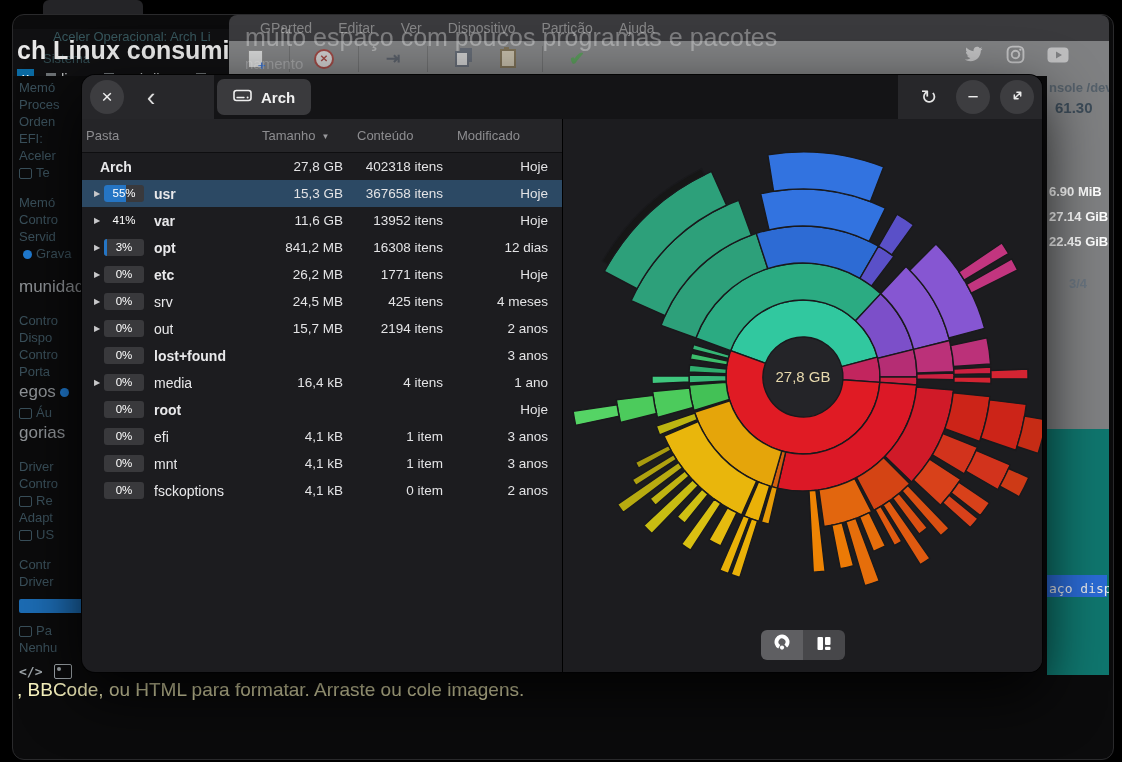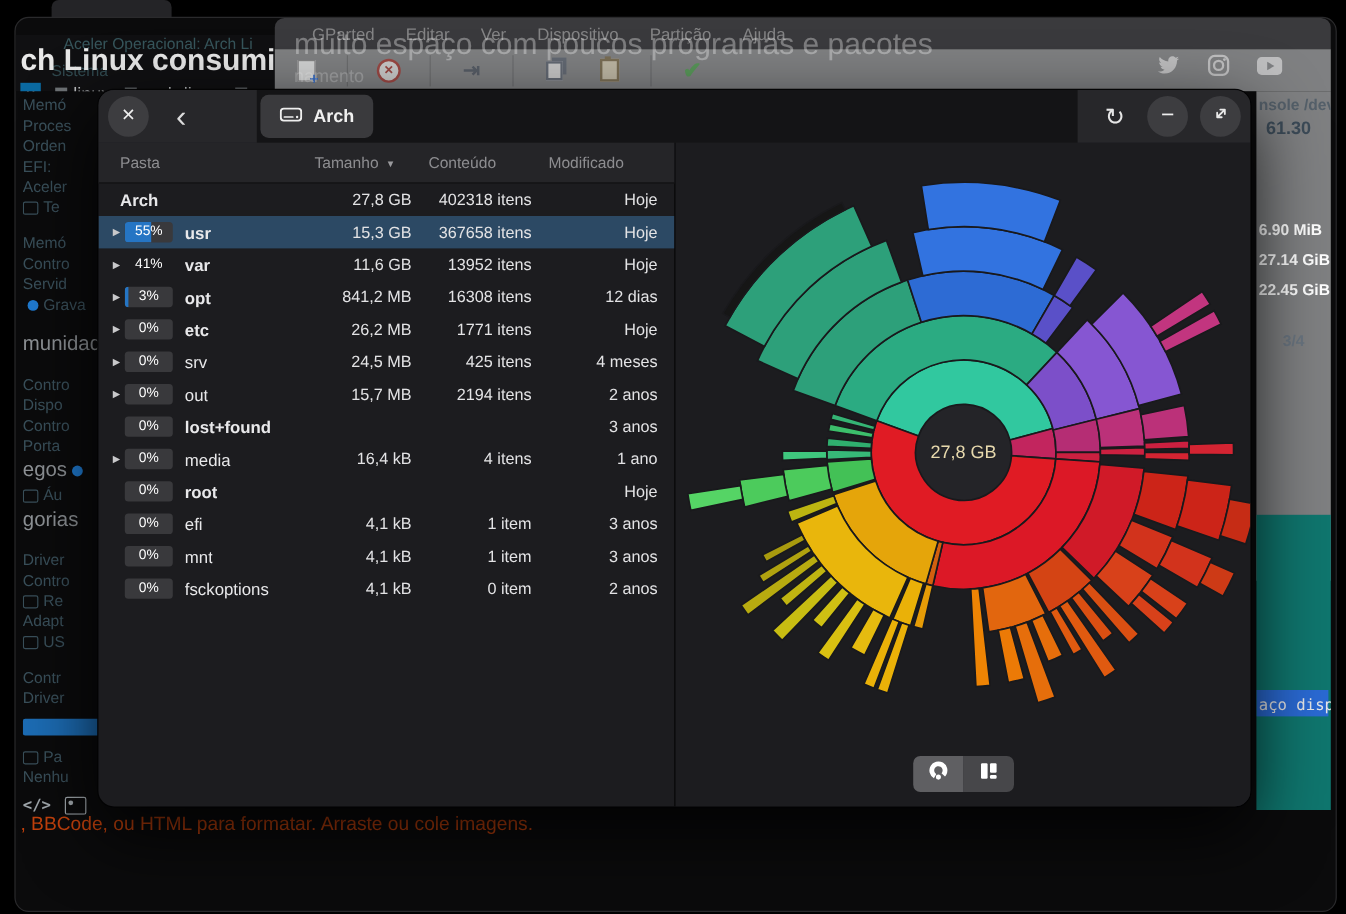--- a/index.html
+++ b/index.html
@@ -24,21 +24,21 @@
   .lf.s,.lf.si,.lf.sd{font-size:13px;color:rgba(104,148,168,.5);line-height:17px}
   .lf.g,.lf.gd{font-size:17px;color:#8e9296;line-height:24px}
   .lf.sp{height:13px}
   .lf.bar{height:14px;width:70px;background:#1c6cb4;border-radius:2px;margin:9px 0}
   .dot{display:inline-block;width:9px;height:9px;border-radius:50%;background:#1f7ad0;margin:0 4px;vertical-align:middle}
   .mi{display:inline-block;width:11px;height:9px;border:1.5px solid rgba(104,148,168,.5);border-radius:2px;margin-right:4px;vertical-align:middle}
   .lf.icons{display:flex;align-items:center;gap:12px;margin:8px 0;color:#9fa6ab}
   .code-glyph{font-family:"DejaVu Sans Mono",monospace;font-size:13px;font-weight:bold}
   .pic-glyph{width:16px;height:13px;border:1.6px solid #9fa6ab;border-radius:2px;position:relative}
   .pic-glyph:before{content:"";position:absolute;left:2px;top:2px;width:4px;height:4px;border-radius:50%;background:#9fa6ab}
-  .composer-hint{position:absolute;left:4px;top:664px;font-size:16px;color:#c2410c;white-space:nowrap}
+  .composer-hint{position:absolute;left:4px;top:664px;font-size:19px;color:#fef9c3;white-space:nowrap}
   
   .gparted{position:absolute;left:216px;top:0;width:880px;height:660px}
   .gp-menubar{position:absolute;left:0;top:0;right:0;height:26px;background:#3a3a3d;border-radius:8px 8px 0 0;
               display:flex;align-items:center;gap:26px;padding-left:31px}
   .gmi{font-size:14px;color:rgba(205,205,205,.5)}
   .gp-toolbar{position:absolute;left:0;top:26px;right:0;height:35px;background:#7f8082;display:flex;align-items:center;gap:22px;padding-left:14px}
   .gp-sep{width:1px;height:26px;background:rgba(0,0,0,.15)}
   .gt{opacity:.8;display:flex;align-items:center;justify-content:center;width:24px;height:24px}
   .ico-new{width:13px;height:16px;background:#e9e9e9;border:1px solid #888;position:relative}
   .ico-new:after{content:"+";position:absolute;right:-4px;bottom:-6px;color:#2a6ad4;font-weight:bold;font-size:13px}
@@ -70,21 +70,21 @@
   .tab{height:36px;margin-left:3px;background:#3a3a3d;border-radius:7px;display:flex;align-items:center;gap:9px;
        padding:0 16px;color:#f0f0f0;font-weight:bold;font-size:15px}
   .reload-btn{width:34px;height:34px;display:flex;align-items:center;justify-content:center;color:#e6e6e6;font-size:20px;margin-right:10px}
   .circ-btn + .circ-btn{margin-left:10px}
   .win-controls{display:flex;align-items:center}
   .content{flex:1;display:flex;min-height:0}
   .table-panel{width:480px;flex:0 0 auto;display:flex;flex-direction:column;border-right:1px solid #000}
   .thead{height:33px;background:#252528;border-bottom:1px solid #0e0e10;display:grid;
          grid-template-columns:1fr 95px 100px 105px;align-items:center;color:#8d8d90;font-size:13px}
   .thead .h{padding-right:14px;white-space:nowrap}
-  .thead .h.first{text-align:left;padding-left:18px}
+  .thead .h.first{text-align:left;padding-left:4px}
   .sort-tri{font-size:8px;color:#9a9a9d;margin-left:6px;vertical-align:1px}
   .tbody{flex:1;overflow:hidden}
   .trow{height:27px;display:grid;grid-template-columns:1fr 95px 100px 105px;align-items:center;color:#e8e8ea;font-size:14px}
   .trow.sel{background:#2c4964}
   .cell.num{text-align:right;padding-right:14px;font-size:13.5px;color:#e3e3e5;white-space:nowrap}
   .name-cell{display:flex;align-items:center;padding-left:8px;min-width:0}
   .arrow{width:14px;font-size:8px;color:#c8c8ca;flex:0 0 auto;text-align:center}
   .pill{width:40px;height:17px;background:#39393c;border-radius:3px;position:relative;overflow:hidden;
         flex:0 0 auto;margin-right:10px}
   .pill.nopill{background:transparent}

